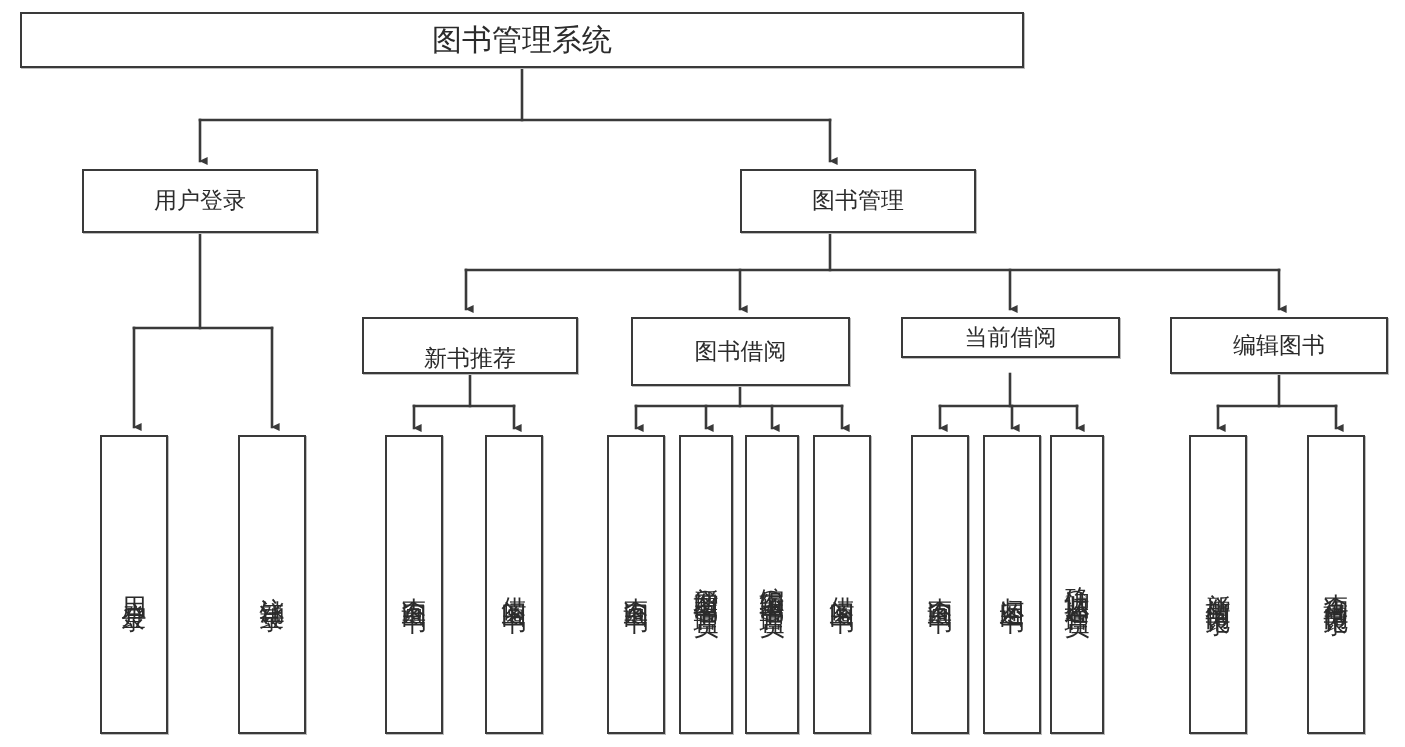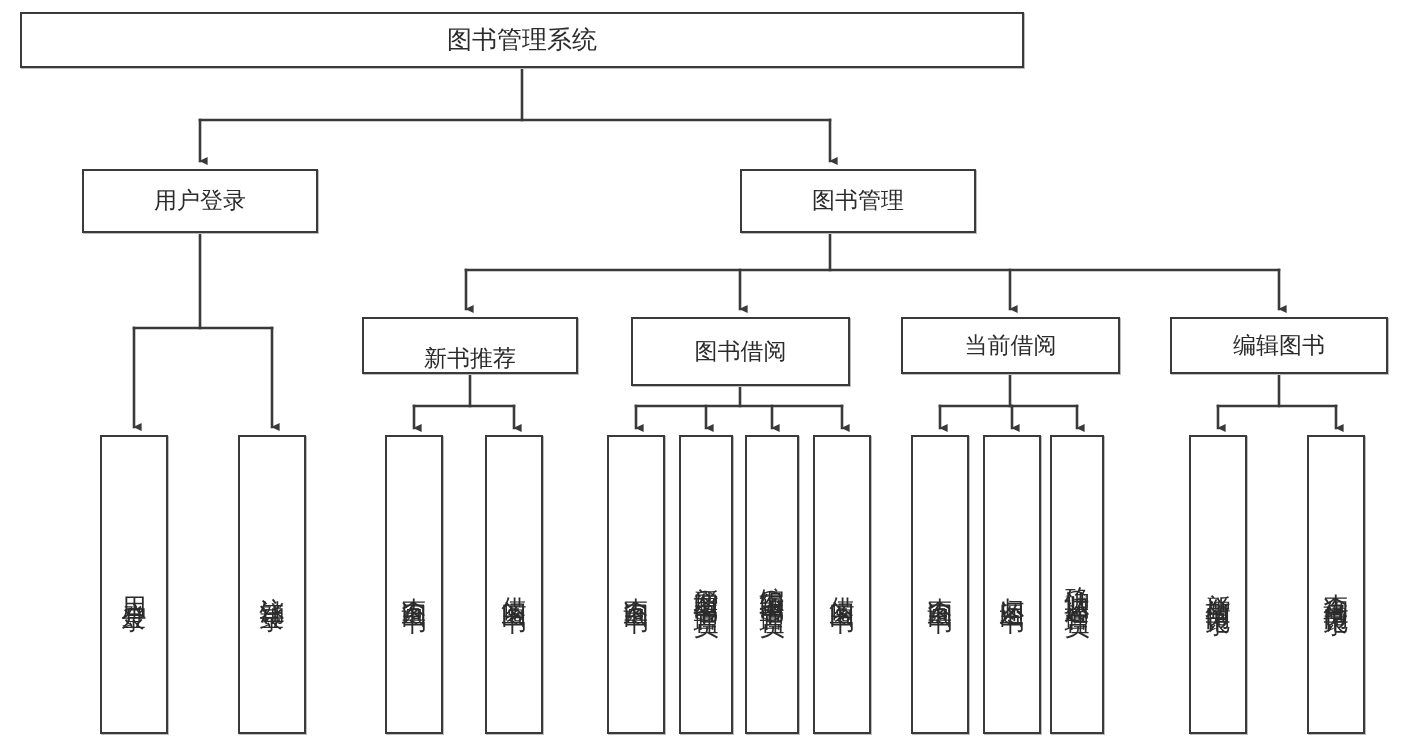--- a/index.html
+++ b/index.html
@@ -36,21 +36,21 @@
     align-items: center;
     justify-content: center;
     overflow: hidden;
   }
   .node-label {
     color: #2b2b2b;
     text-align: center;
     line-height: 1.18;
     white-space: nowrap;
   }
-  .lvl-root .node-label { font-size: 25px; }
+  .lvl-root .node-label { font-size: 30px; }
   .lvl-1 .node-label    { font-size: 23px; }
   .lvl-2 .node-label    { font-size: 23px; }
 
   .leaf-box {
     position: absolute;
     box-sizing: border-box;
     background: #ffffff;
     border: 2px solid #3a3a3a;
     box-shadow: 1px 1px 0 0 #bdbdbd;
     display: flex;
@@ -161,21 +161,21 @@
   </div>
 
   <div class="node-box lvl-2" style="left:362px; top:317px; width:216px; height:57px;align-items:flex-end;">
     <span class="node-label">新书推荐</span>
   </div>
 
   <div class="node-box lvl-2" style="left:631px; top:317px; width:219px; height:69px;">
     <span class="node-label">图书借阅</span>
   </div>
 
-  <div class="node-box lvl-2" style="left:901px; top:317px; width:219px; height:57px;">
+  <div class="node-box lvl-2" style="left:901px; top:317px; width:219px; height:41px;">
     <span class="node-label">当前借阅</span>
   </div>
 
   <div class="node-box lvl-2" style="left:1170px; top:317px; width:218px; height:57px;">
     <span class="node-label">编辑图书</span>
   </div>
 
   <div class="leaf-box" style="left:100px; top:435px; width:68px; height:299px;">
     <span class="leaf-label">用户登录</span>
   </div>

